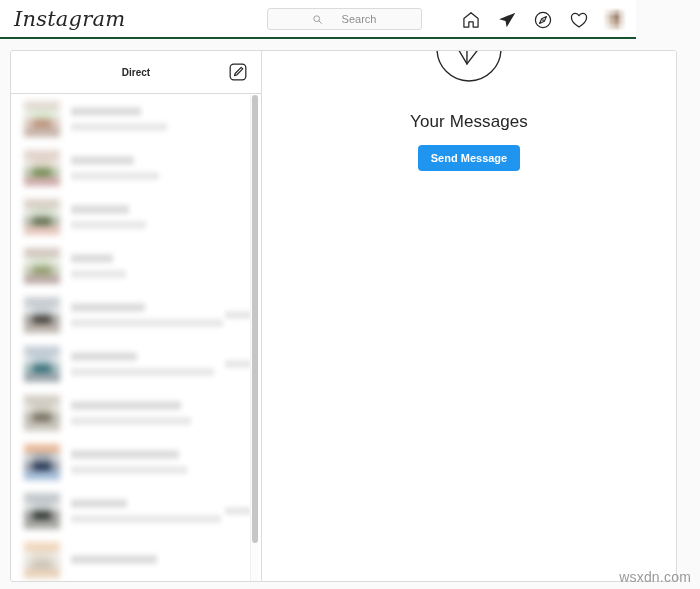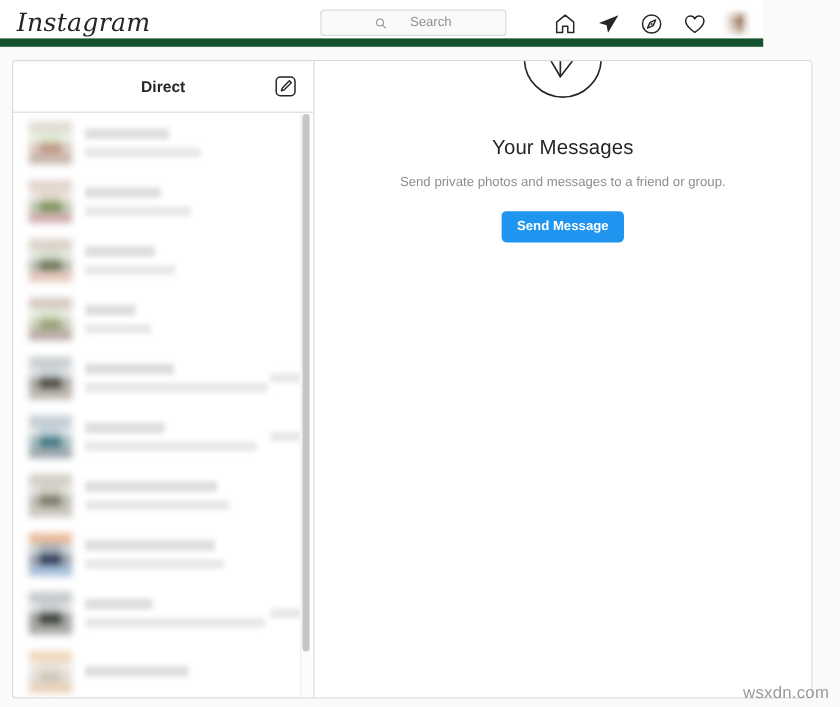--- a/index.html
+++ b/index.html
@@ -15,21 +15,21 @@
     position: relative;
   }
 
   
   #topnav {
     position: absolute;
     left: 0; top: 0;
     width: 636px;
     height: 39px;
     background: #ffffff;
-    border-bottom: 7px solid #14532d;
+    border-bottom: 2px solid #14532d;
     box-sizing: border-box;
   }
   #brand {
     position: absolute;
     left: 14px;
     top: 6px;
     font-family: "DejaVu Serif", "Liberation Serif", serif;
     font-size: 21px;
     font-style: italic;
     color: #262626;
@@ -112,21 +112,21 @@
     height: 43px;
     border-bottom: 1px solid #dbdbdb;
     box-sizing: border-box;
     display: flex;
     align-items: center;
     justify-content: center;
     position: relative;
     flex: 0 0 auto;
   }
   #direct-title {
-    font-size: 13px;
+    font-size: 10px;
     color: #262626;
     font-weight: 600;
   }
   #new-message-btn {
     position: absolute;
     right: 13px;
     top: 11px;
     width: 20px;
     height: 20px;
   }
@@ -587,20 +587,19 @@
     <div id="empty-state">
 
       <svg id="plane-circle" viewBox="0 0 100 100">
         <circle cx="50" cy="50" r="47" fill="none" stroke="#262626" stroke-width="2"></circle>
         <path d="M27 38 L73 38 L47 72 Z" fill="none" stroke="#262626" stroke-width="2" stroke-linejoin="round"></path>
         <path d="M27 38 L47 52 L73 38" fill="none" stroke="#262626" stroke-width="2" stroke-linejoin="round" stroke-linecap="round"></path>
         <path d="M47 52 L47 72" fill="none" stroke="#262626" stroke-width="2" stroke-linecap="round"></path>
       </svg>
 
       <div id="empty-title">Your Messages</div>
-      <div id="empty-sub">Send private photos and messages to a friend or group.</div>
       <button id="send-message-btn">Send Message</button>
     </div>
   </div>
 
 </div>
 
 <div id="watermark">wsxdn.com</div>
 
 </body></html>

